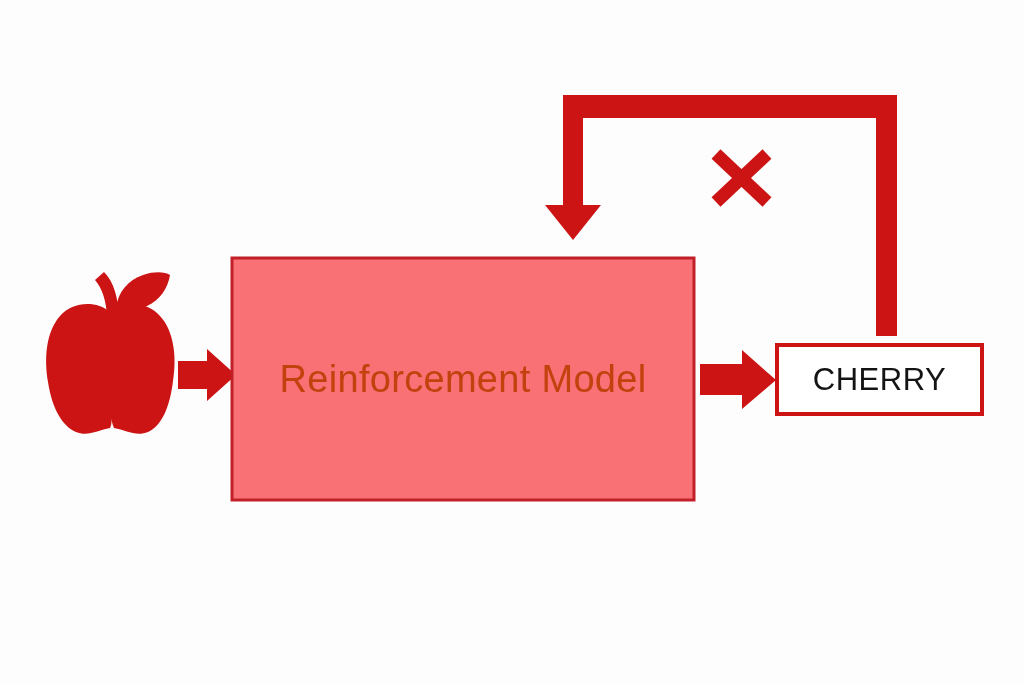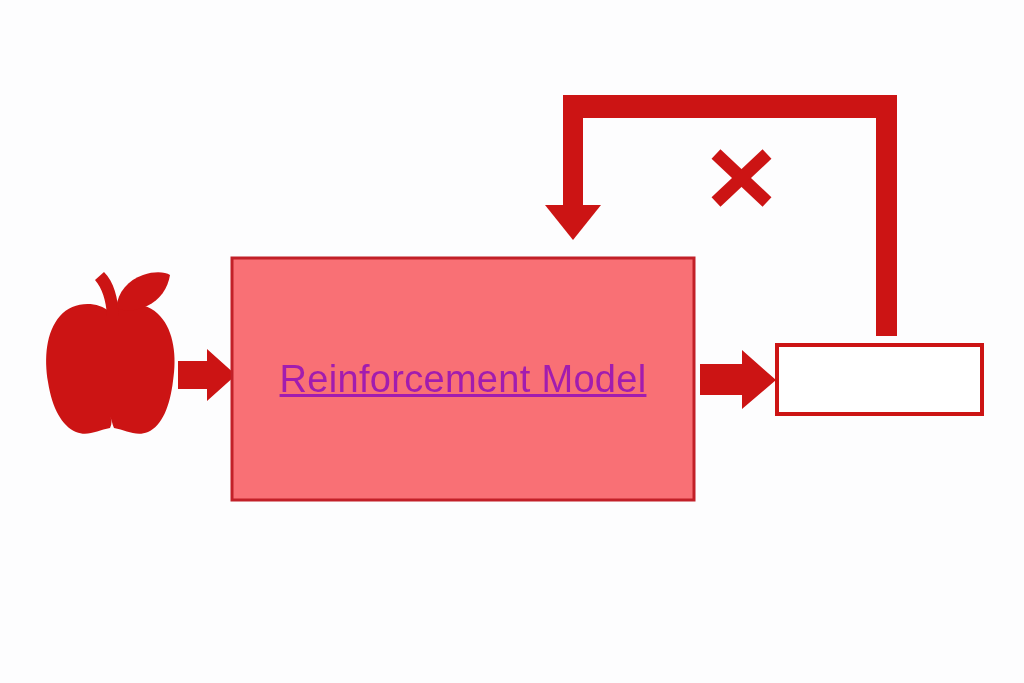--- a/index.html
+++ b/index.html
@@ -32,25 +32,24 @@
     align-items: center;
     justify-content: center;
     text-align: center;
     pointer-events: none;
   }
   #model-box-label {
     left: 232px;
     top: 258px;
     width: 462px;
     height: 242px;
-    color: #a21caf;
+    color: #c2410c;
     font-size: 38px;
     font-weight: 400;
     letter-spacing: 0.3px;
-    text-decoration: underline;
   }
   #output-box-label {
     left: 777px;
     top: 345px;
     width: 205px;
     height: 69px;
     color: #141414;
     font-size: 31px;
     font-weight: 400;
     letter-spacing: 0.5px;
@@ -118,14 +117,15 @@
 
     <g stroke="#cc1414" stroke-width="13" stroke-linecap="butt">
       <line x1="716" y1="154" x2="767" y2="202"></line>
       <line x1="767" y1="154" x2="716" y2="202"></line>
     </g>
 
   </svg>
 
   <div class="node-label" id="model-box-label">Reinforcement Model</div>
 
+  <div class="node-label" id="output-box-label">CHERRY</div>
 
 </div>
 
 </body></html>

